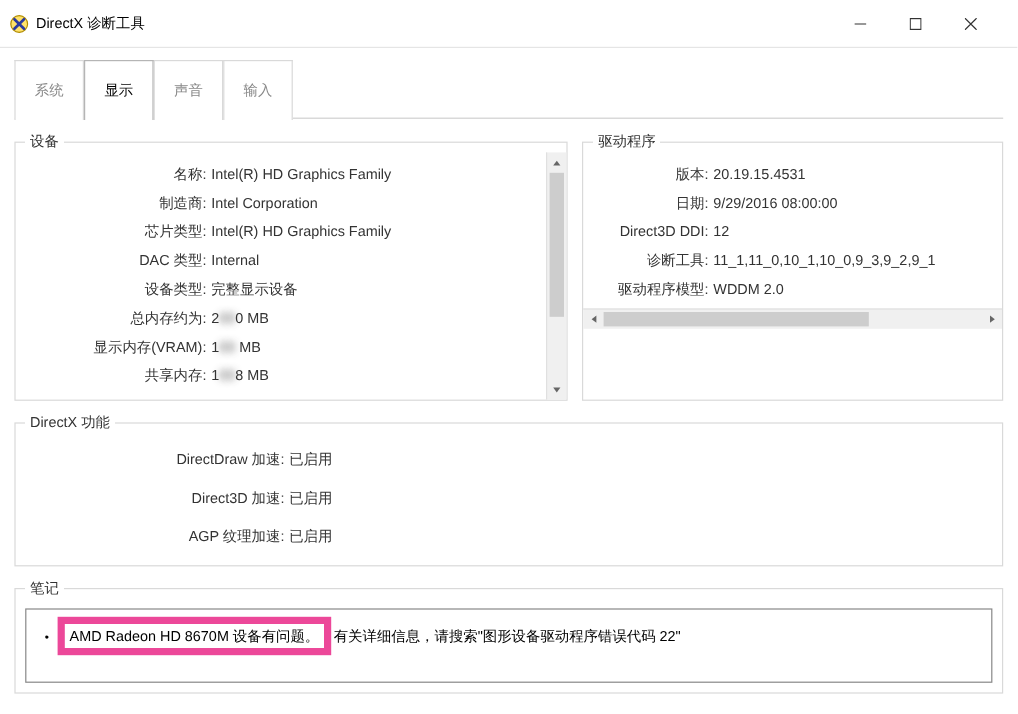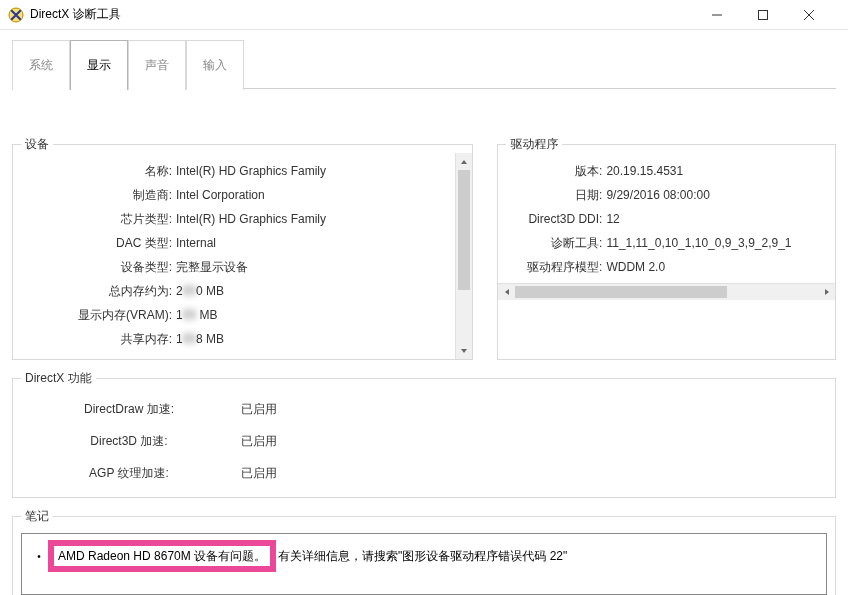--- a/index.html
+++ b/index.html
@@ -7,21 +7,21 @@
     margin: 0;
     font-family: "Microsoft YaHei", "Segoe UI", Tahoma, sans-serif;
     font-size: 12px;
     background: #fff;
     color: #000;
     width: 848px;
     height: 595px;
     overflow: hidden;
   }
   .titlebar {
-    height: 30px;
+    height: 40px;
     display: flex;
     align-items: center;
     padding: 0 16px 0 8px;
     border-bottom: 1px solid #e5e5e5;
   }
   .titlebar .icon {
     width: 16px; height: 16px;
     margin-right: 6px;
   }
   .titlebar .title { flex: 0 0 auto; }
@@ -71,38 +71,37 @@
     border: 1px solid #d9d9d9;
     margin: 10px 0 0 0;
     padding: 6px 8px 8px 8px;
   }
   fieldset.group > legend {
     padding: 0 4px;
     color: #333;
   }
   .row2 {
     display: flex;
-    gap: 24px;
-    margin-top: 36px;
+    gap: 12px;
   }
   .row2 > fieldset { flex: 1; }
   .row2 > fieldset.left { flex: 0 0 56%; display: flex; }
   .kv {
     display: flex;
     line-height: 24px;
   }
   .kv .k {
     text-align: right;
     padding-right: 4px;
     color: #333;
   }
   .kv .v { color: #333; }
   .left .kv .k { width: 155px; }
   .right .kv .k { width: 100px; }
-  .dx .kv .k { width: 220px; text-align: center; }
+  .dx .kv .k { width: 220px; }
   .device-list {
     flex: 1;
   }
   .vscroll {
     width: 17px;
     background: #f0f0f0;
     border-left: 1px solid #e0e0e0;
     display: flex; flex-direction: column;
     margin: -6px -8px -8px 6px;
   }

